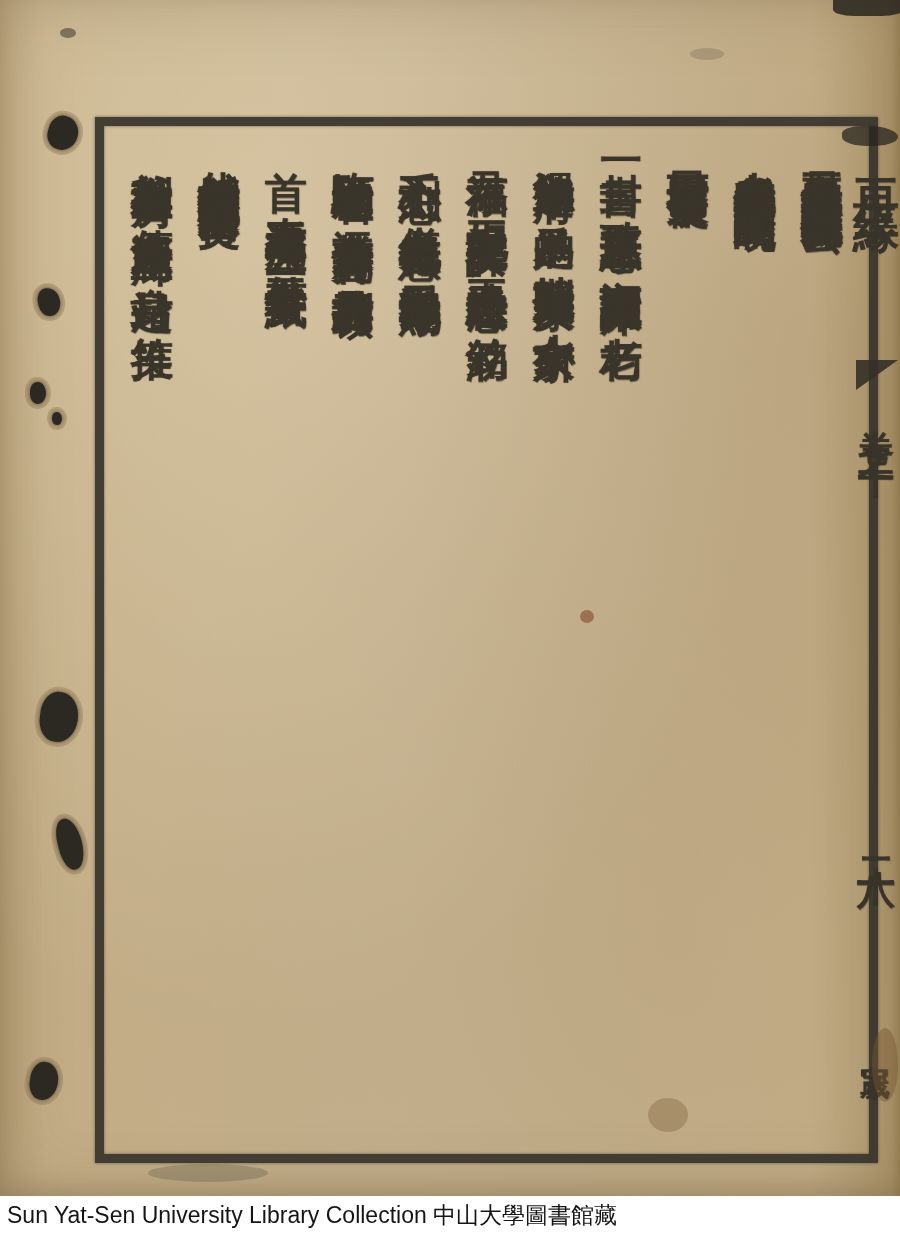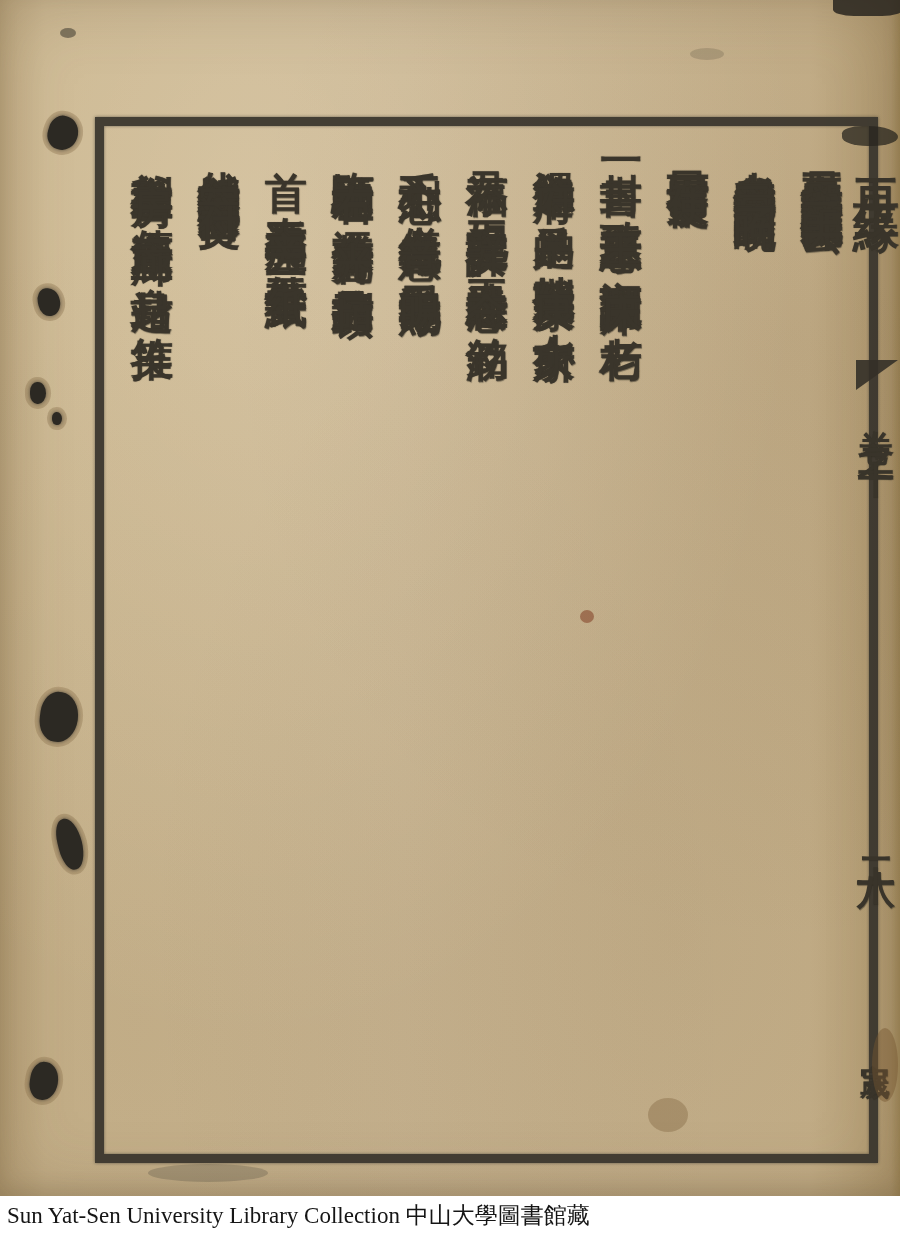--- a/index.html
+++ b/index.html
@@ -58,21 +58,21 @@
   .s-topbeard{left:842px;top:126px;width:56px;height:20px;background:rgba(40,37,31,.75);border-radius:40% 60% 50% 50%;}
   .s-brown1{left:872px;top:1028px;width:26px;height:74px;background:rgba(118,86,48,.45);}
   .s-brown2{left:580px;top:610px;width:14px;height:13px;background:rgba(134,70,44,.6);}
   .s-brown3{left:648px;top:1098px;width:40px;height:34px;background:rgba(120,92,54,.35);}
   .s-gray1{left:148px;top:1164px;width:120px;height:18px;background:rgba(92,86,70,.32);}
   .s-gray2{left:60px;top:28px;width:16px;height:10px;background:rgba(60,56,46,.55);}
   .s-gray3{left:690px;top:48px;width:34px;height:12px;background:rgba(90,82,64,.25);}
 
   
   .caption{position:absolute;left:7px;top:1200px;width:890px;height:36px;
-    font-family:Liberation Serif, serif;font-size:23px;color:#151515;
+    font-family:Liberation Sans, sans-serif;font-size:23px;color:#151515;
     background:transparent;white-space:nowrap;}
 </style>
 </head>
 <body>
 
 <div class="scan">
   <div class="paper">
 
     <div class="frame"></div>
 

